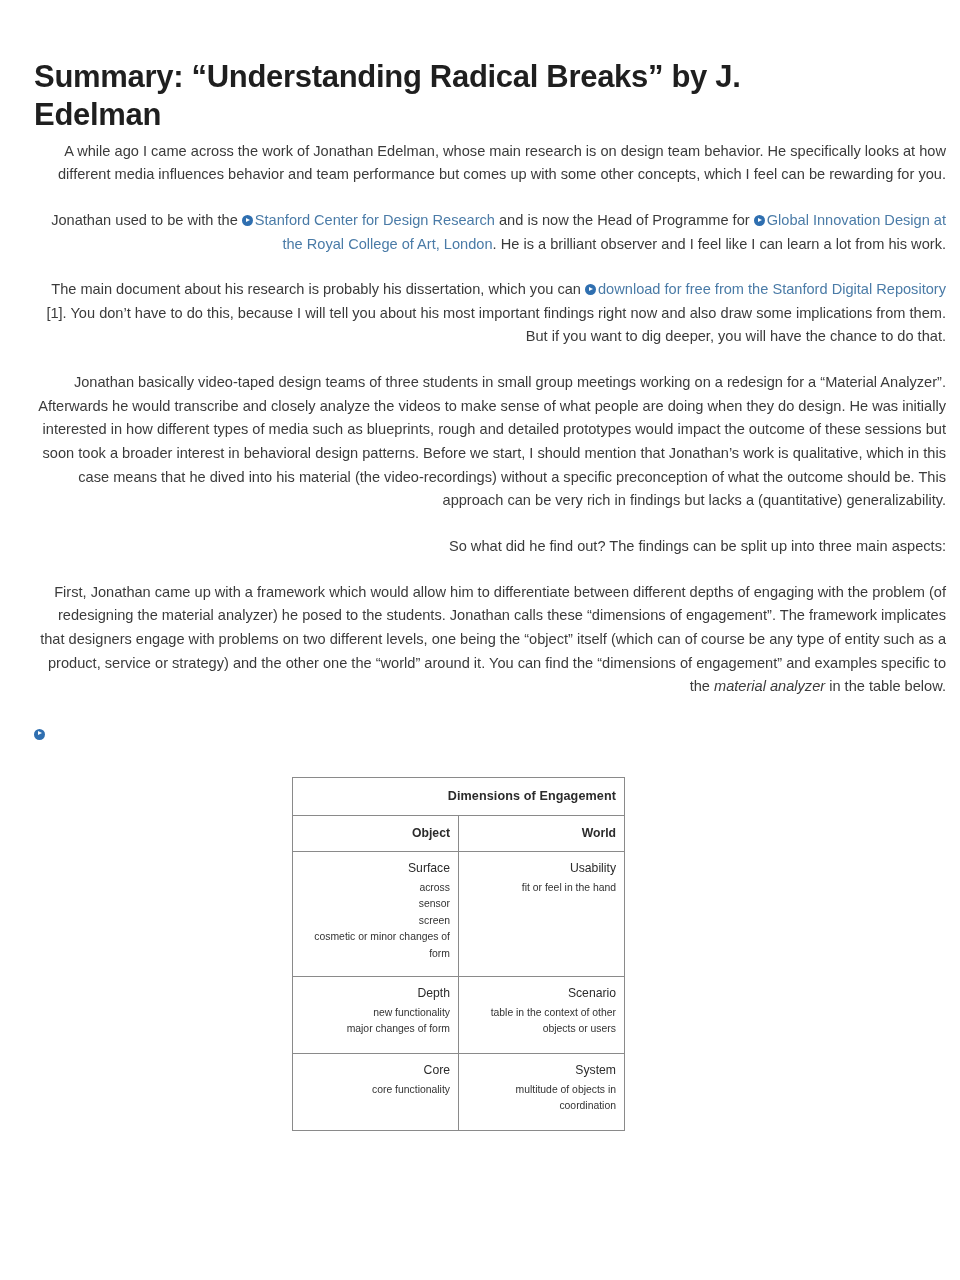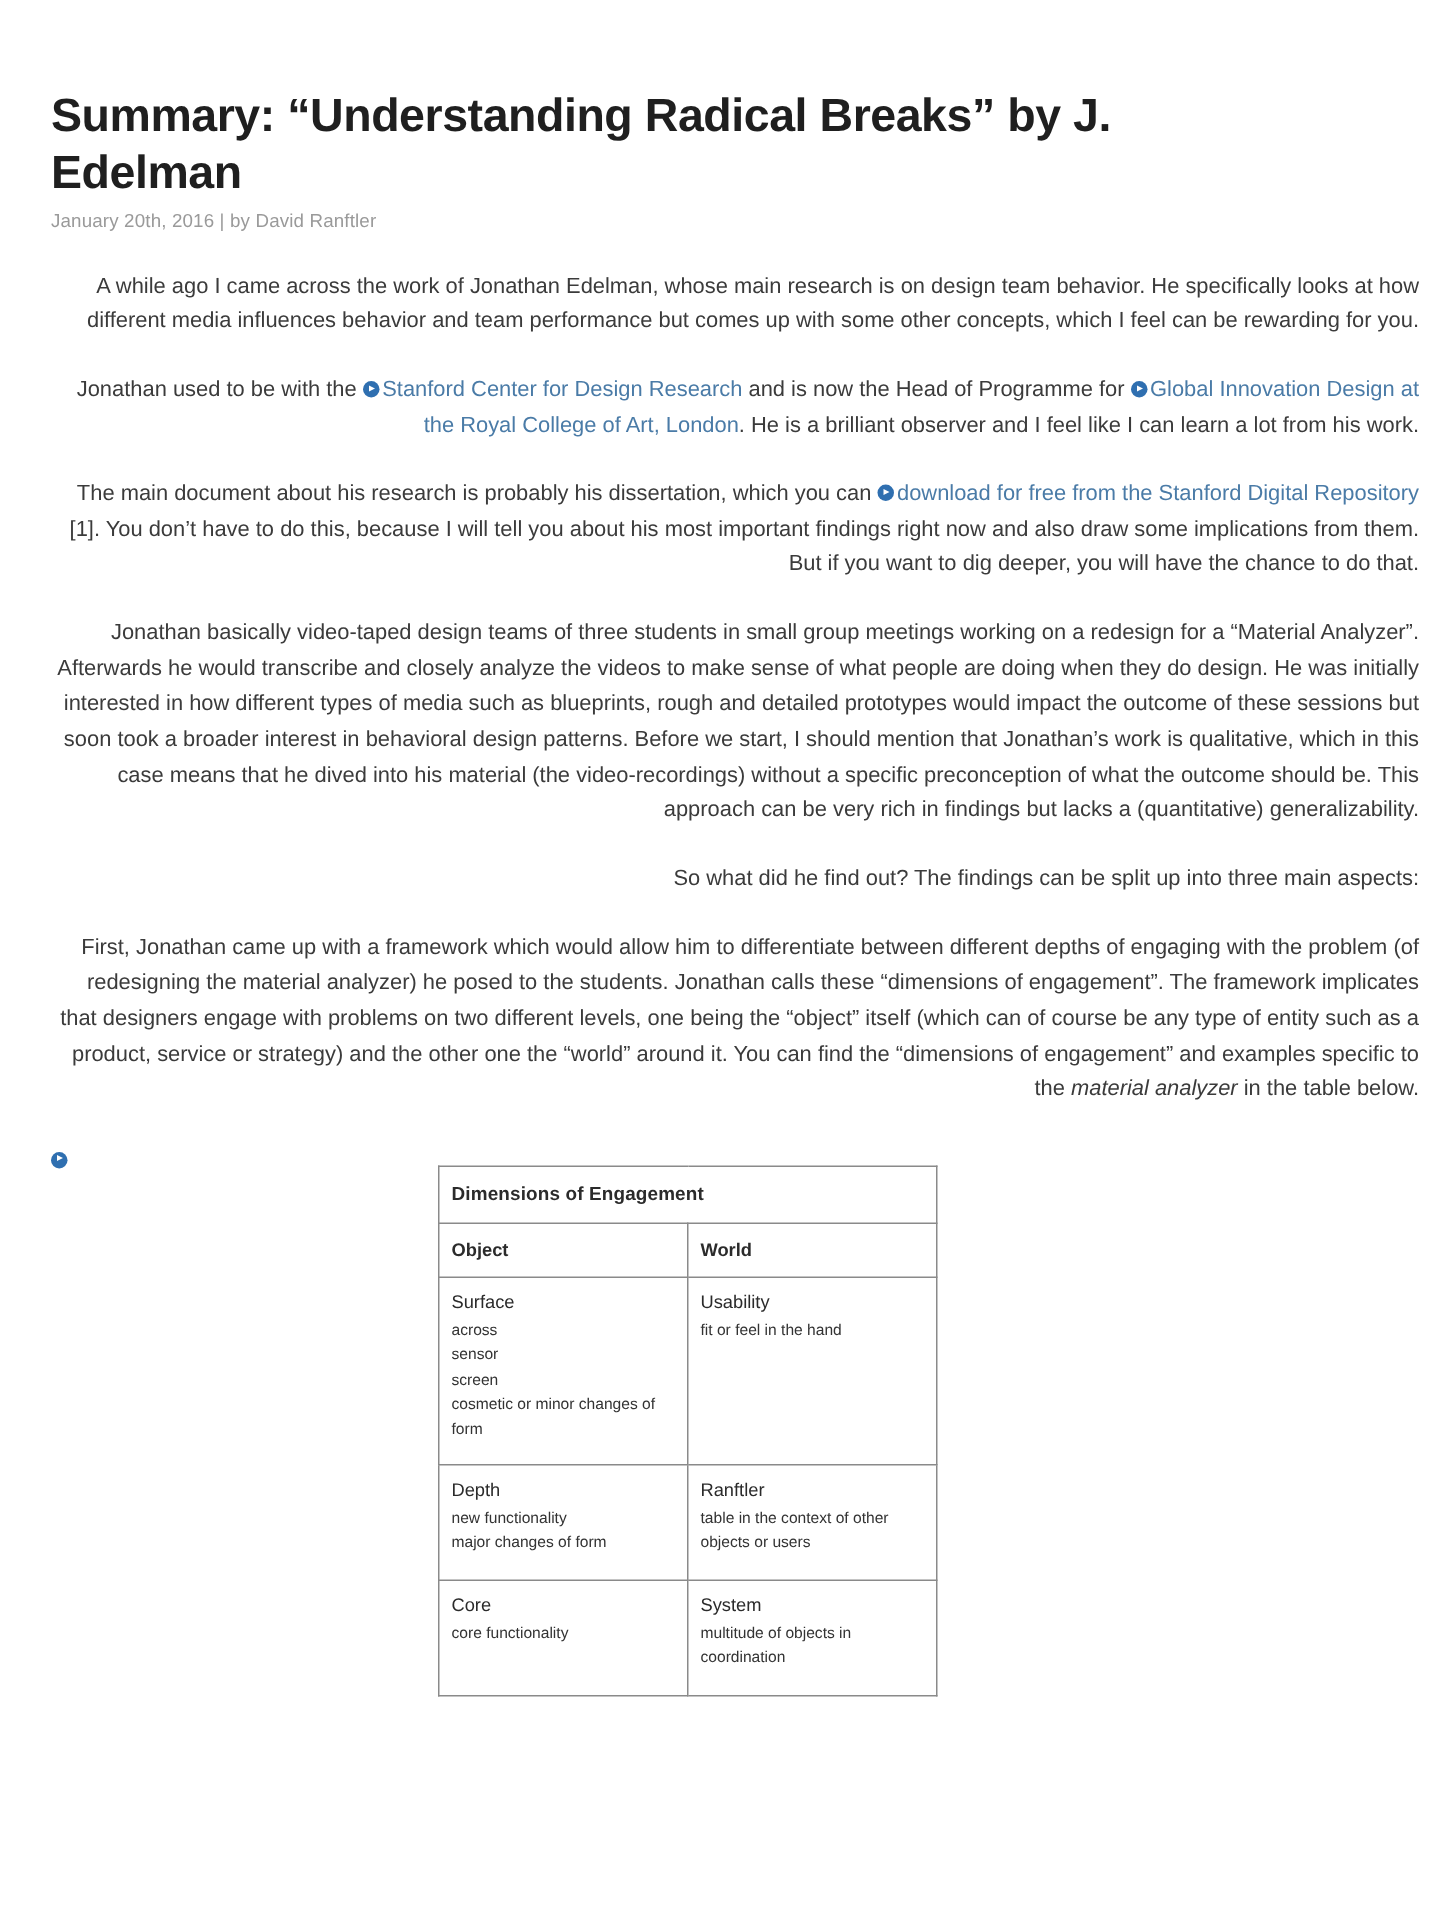--- a/index.html
+++ b/index.html
@@ -98,21 +98,21 @@
     width: 333px;
   }
   table.dim-table {
     border-collapse: collapse;
     width: 333px;
     background: #ffffff;
     table-layout: fixed;
   }
   table.dim-table td {
     border: 1px solid #8a8a8a;
-    text-align: left;
+    text-align: right;
     vertical-align: top;
     padding: 9px 8px 11px 8px;
     color: #2b2b2b;
   }
   .tbl-title {
     font-size: 12.6px;
     font-weight: bold;
     padding-top: 11px !important;
     padding-bottom: 12px !important;
     letter-spacing: 0.1px;
@@ -138,21 +138,20 @@
   .row-depth td { height: 56px; margin-left: 10px; }
   .row-core td { height: 56px; }
 </style>
 </head>
 <body>
 
 <div class="page">
   <div class="content">
 
     <h1 class="post-title">Summary: “Understanding Radical Breaks” by J. Edelman</h1>
-    <div class="post-meta">January 20th, 2016 | by David Ranftler</div>
 
     <p class="para">
       <span>A while ago I came across the work of Jonathan Edelman, whose main research is on design team behavior. He specifically looks at how different media influences behavior and team performance but comes up with some other concepts, which I feel can be rewarding for you.</span>
     </p>
 
     <p class="para">
       <span>Jonathan used to be with the </span><span class="ext-icon"></span><a class="link" href="#">Stanford Center for Design Research</a><span> and is now the Head of Programme for </span><span class="ext-icon"></span><a class="link" href="#">Global Innovation Design at the Royal College of Art, London</a><span>. He is a brilliant observer and I feel like I can learn a lot from his work.</span>
     </p>
 
     <p class="para">
@@ -202,21 +201,21 @@
           </td>
         </tr>
 
         <tr class="row-depth">
           <td>
             <span class="cell-term">Depth</span>
             <span class="cell-item">new functionality</span>
             <span class="cell-item">major changes of form</span>
           </td>
           <td>
-            <span class="cell-term">Ranftler</span>
+            <span class="cell-term">Scenario</span>
             <span class="cell-item">table in the context of other objects or users</span>
           </td>
         </tr>
 
         <tr class="row-core">
           <td>
             <span class="cell-term">Core</span>
             <span class="cell-item">core functionality</span>
           </td>
           <td>

